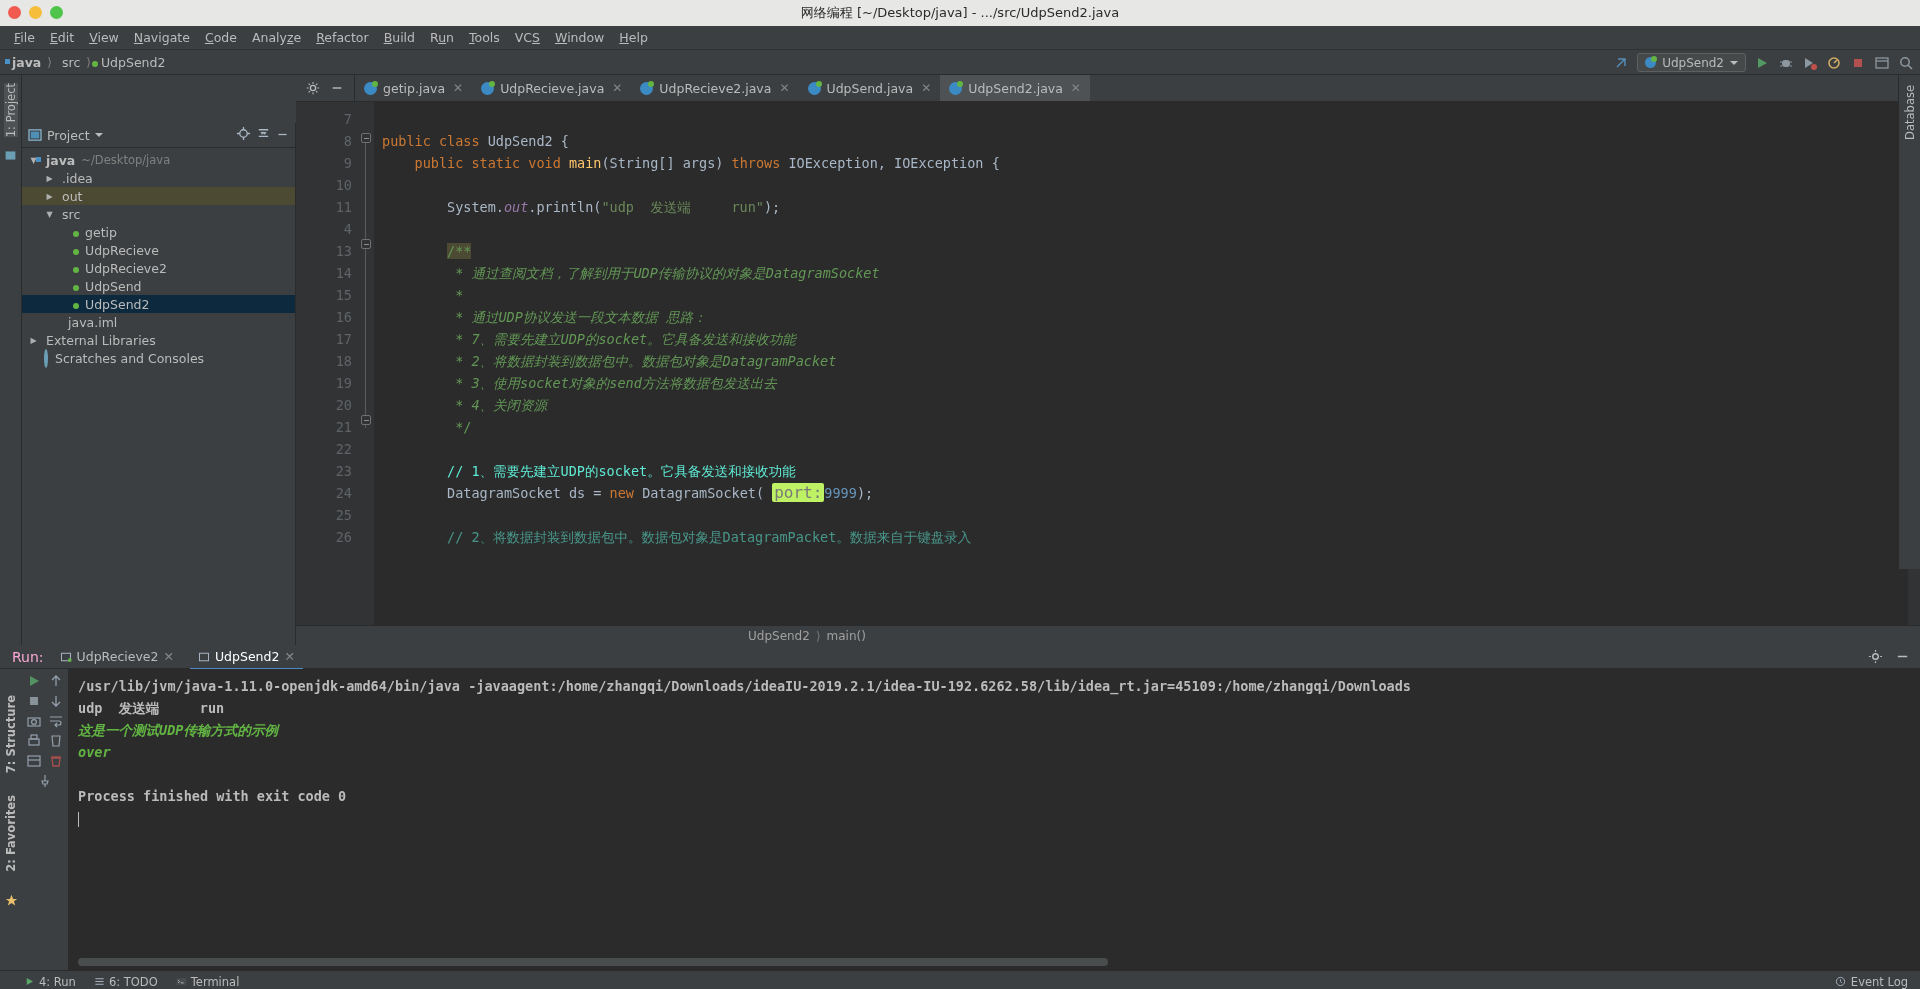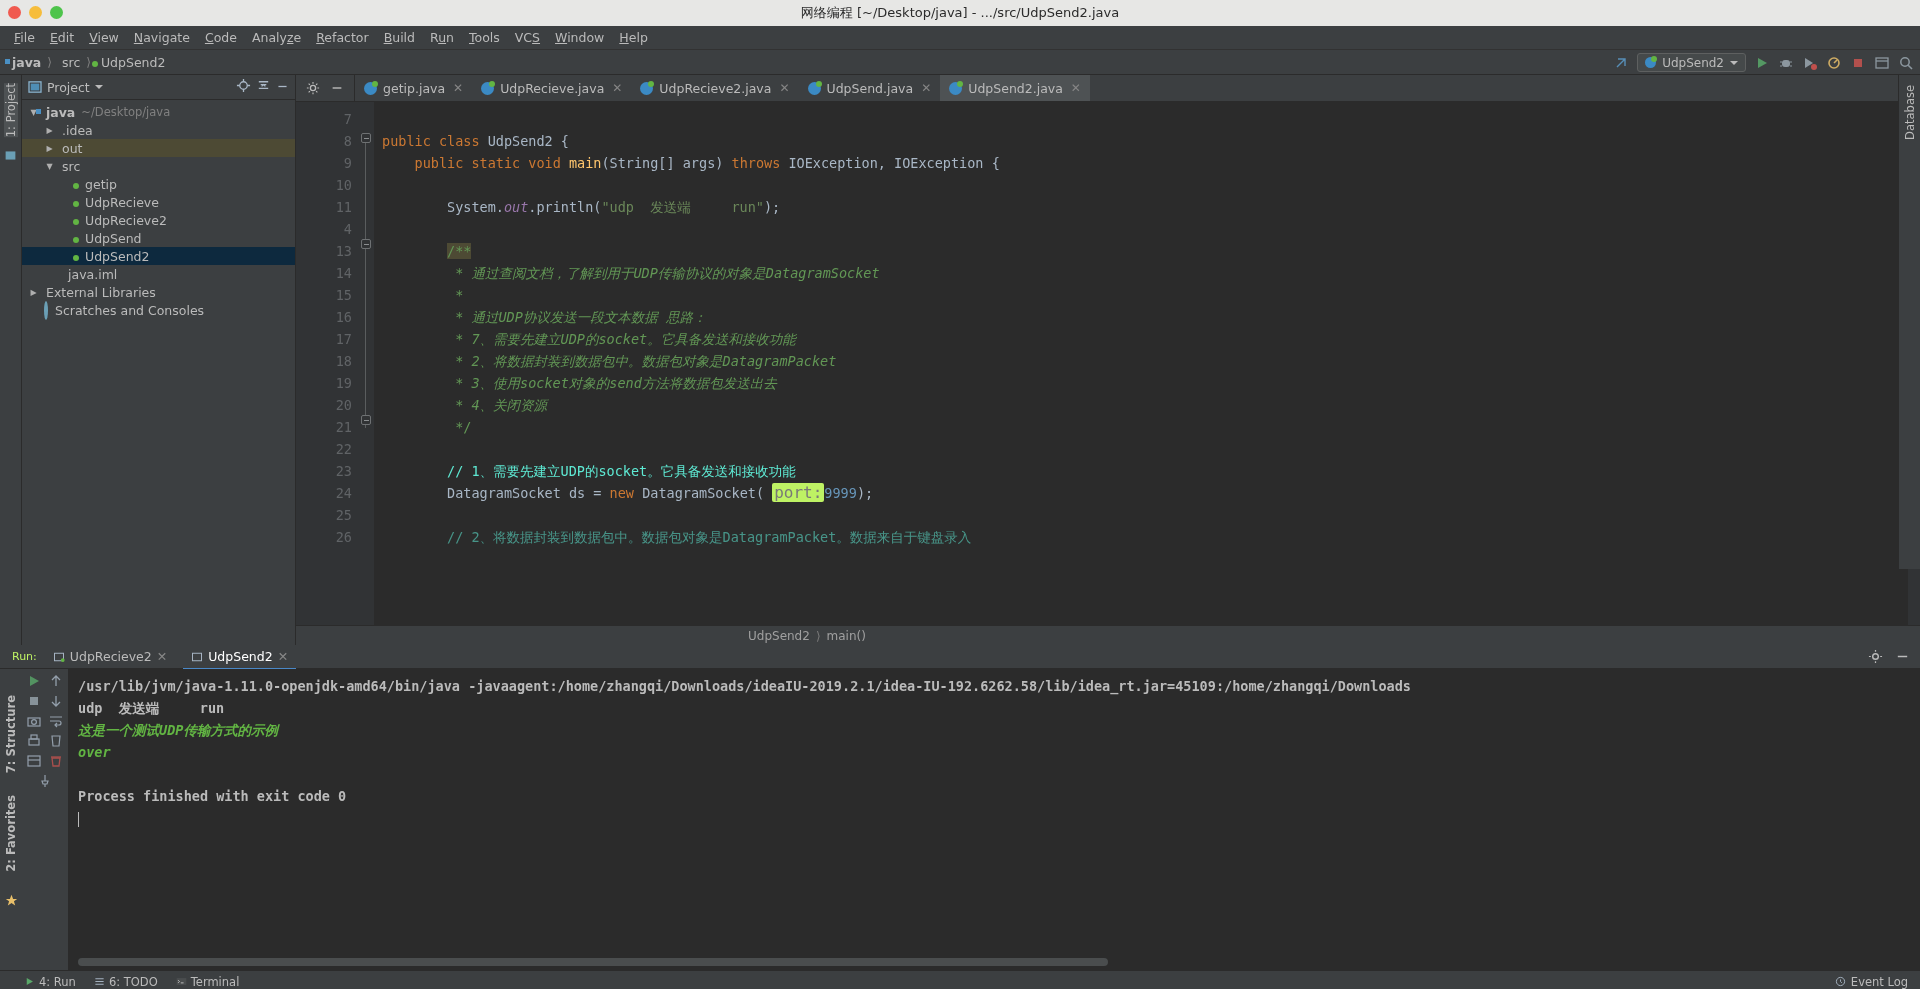--- a/index.html
+++ b/index.html
@@ -79,20 +79,21 @@
   .rail-label {
     writing-mode: vertical-rl; transform: rotate(180deg);
     font-size: 11.5px; color: #bbbbbb; white-space: nowrap; margin-top: 4px;
   }
   .rail-label.active { background: #4e5254; }
 
   
   .project {
     width: 274px; background: #3c3f41; display: flex; flex-direction: column;
     border-right: 1px solid #2b2b2b;
+    margin-top: 48px;
   }
   .project-head {
     height: 25px; display: flex; align-items: center; padding: 0 6px;
     border-bottom: 1px solid #2b2b2b; gap: 5px;
   }
   .project-title { font-size: 12.5px; color: #bbbbbb; }
   .caret-down {
     width: 0; height: 0; border-left: 4px solid transparent;
     border-right: 4px solid transparent; border-top: 4px solid #bbbbbb;
   }
@@ -189,21 +190,21 @@
     padding-left: 452px; font-size: 12px; color: #a0a0a0; gap: 6px;
     border-top: 1px solid #2b2b2b;
   }
 
   
   .runpanel { height: 325px; background: #3c3f41; display: flex; flex-direction: column; }
   .run-head {
     height: 24px; display: flex; align-items: center; padding-left: 12px;
     gap: 8px; position: relative; border-bottom: 1px solid #2b2b2b;
   }
-  .run-label { font-size: 11px; color: #bef264; }
+  .run-label { font-size: 14px; color: #f9a8d4; }
   .rtab {
     display: flex; align-items: center; gap: 5px; font-size: 12.5px;
     color: #bbbbbb; padding: 2px 8px; position: relative; cursor: pointer;
   }
   .rtab.active { color: #ffffff; }
   .rtab.active::after {
     content: ''; position: absolute; left: 0; right: 0; bottom: -4px;
     height: 2px; background: #4a88c7;
   }
   .run-head-right { position: absolute; right: 10px; display: flex; gap: 12px; align-items: center; }

